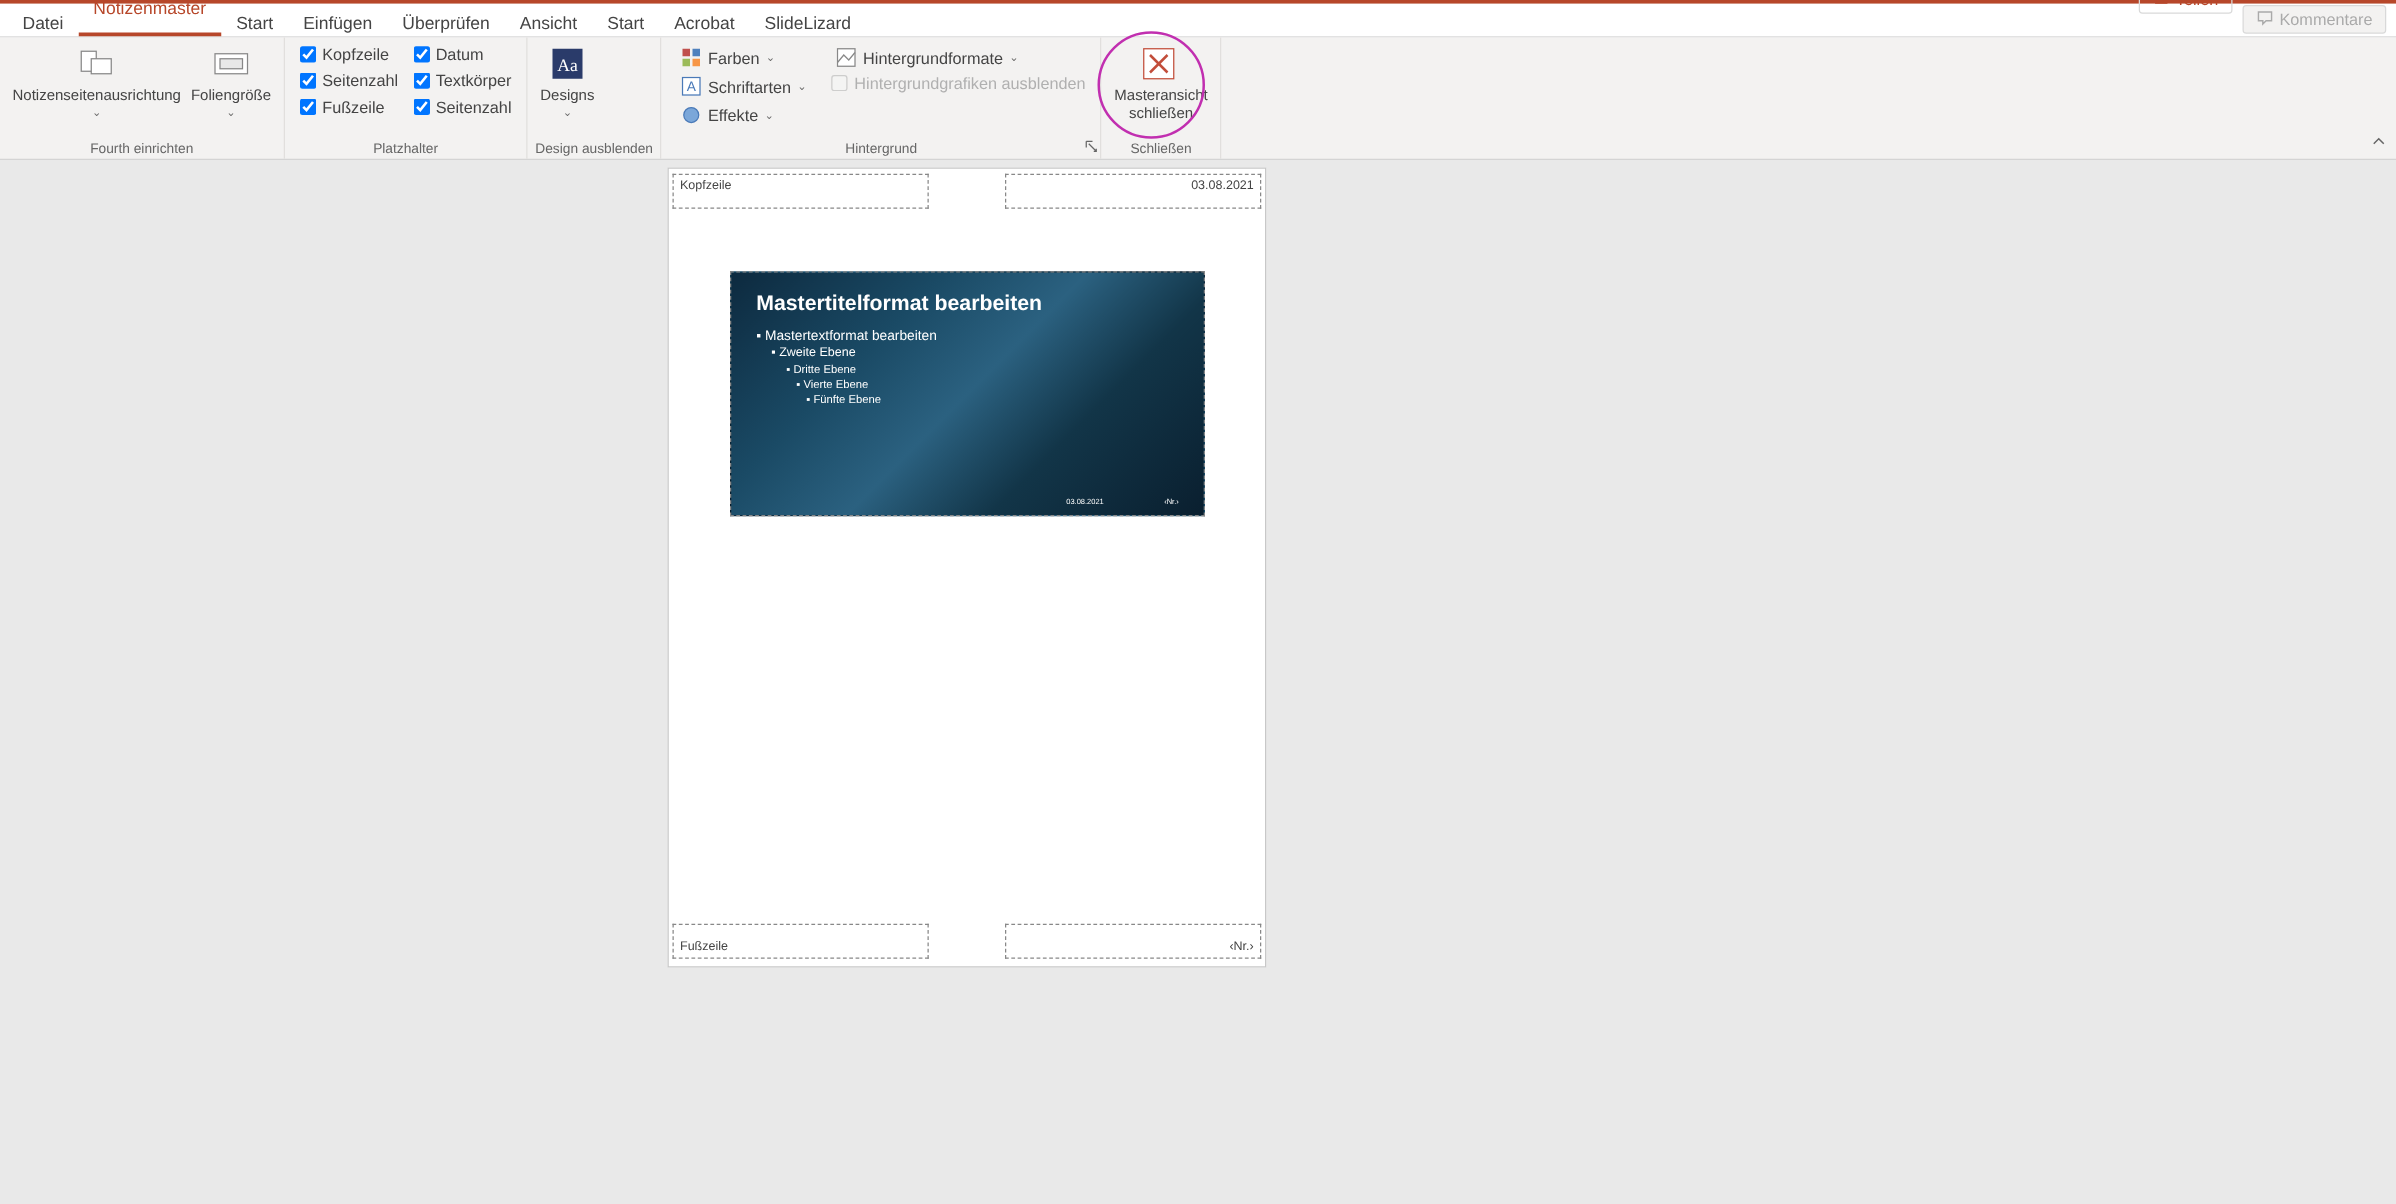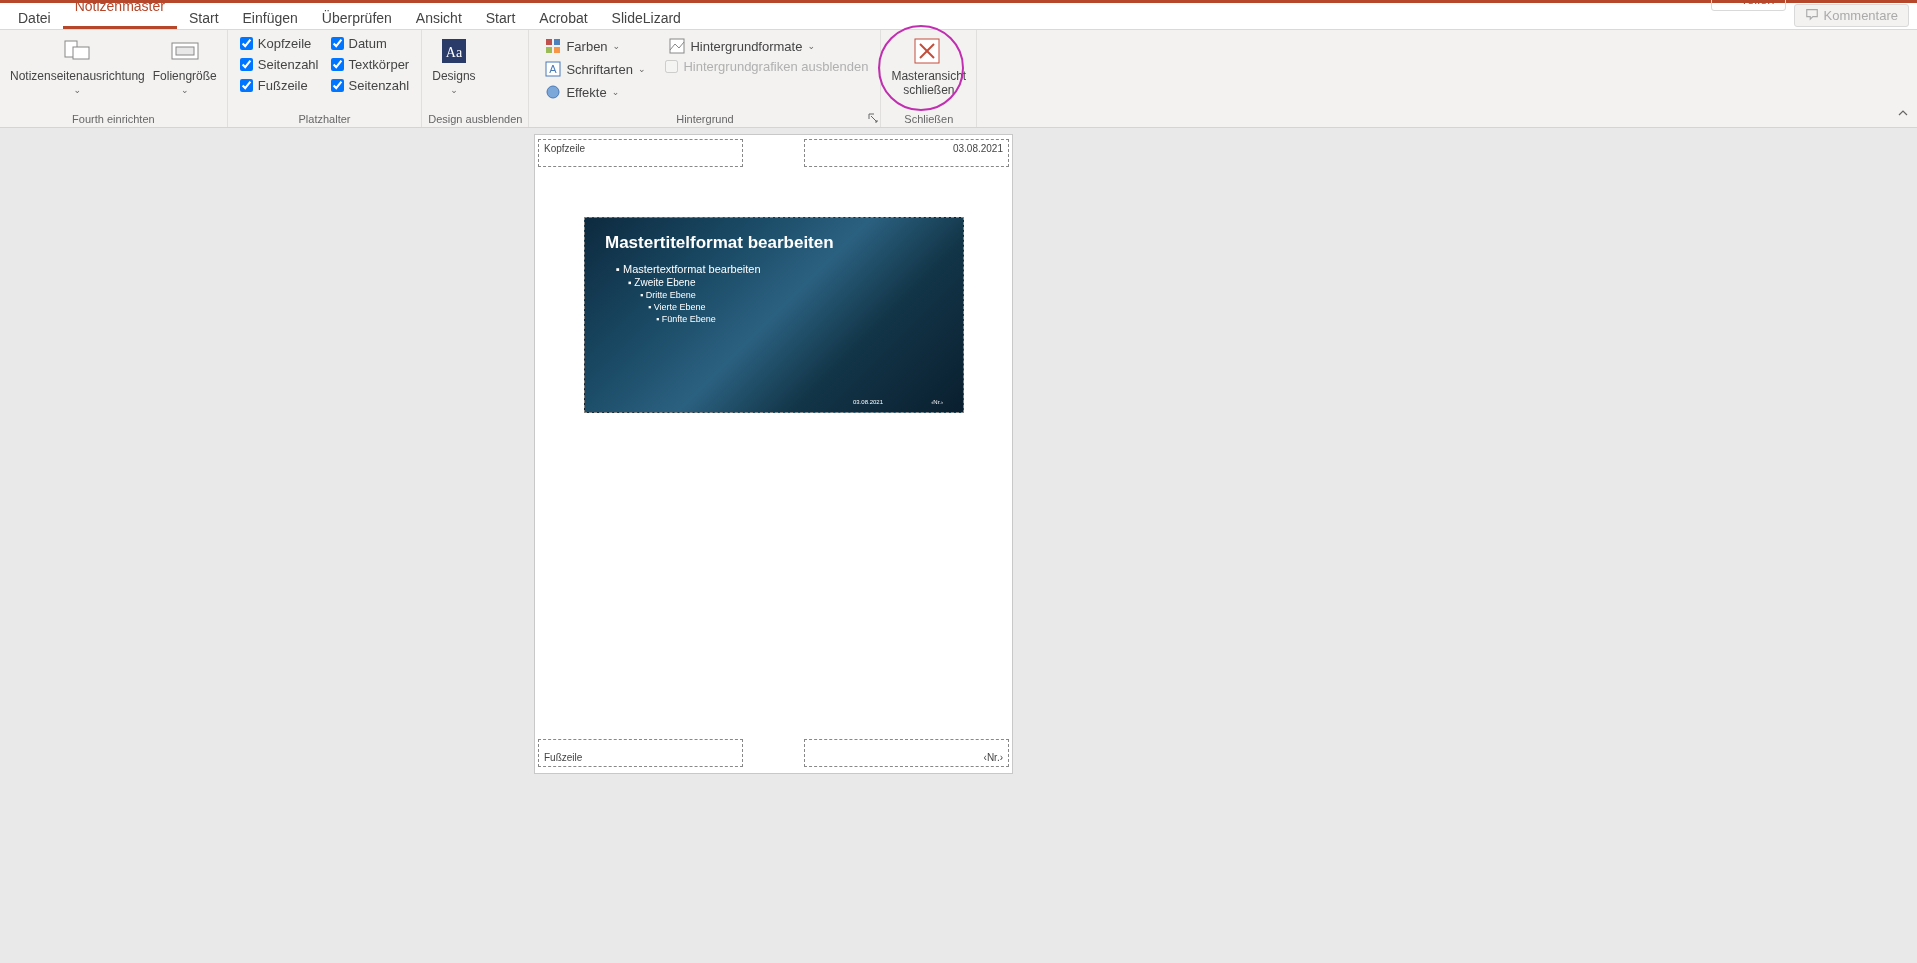--- a/index.html
+++ b/index.html
@@ -218,21 +218,21 @@
   background: linear-gradient(135deg, #0d2a3f 0%, #1a4a65 30%, #2b6180 50%, #123548 70%, #0a1f2f 100%);
   padding: 15px 20px;
   color: #fff;
   overflow: hidden;
 }
 .slide-thumb .title {
   font-size: 17px;
   font-weight: 600;
   margin-bottom: 10px;
 }
-.slide-thumb ul { list-style: none; margin-left: 11px; }
+.slide-thumb ul { list-style: none; }
 .slide-thumb li { font-size: 11px; margin-bottom: 2px; }
 .slide-thumb li:before { content: "▪ "; }
 .slide-thumb .lv2 { padding-left: 12px; font-size: 10px; }
 .slide-thumb .lv3 { padding-left: 24px; font-size: 9px; }
 .slide-thumb .lv4 { padding-left: 32px; font-size: 9px; }
 .slide-thumb .lv5 { padding-left: 40px; font-size: 9px; }
 .slide-date {
   position: absolute;
   bottom: 7px;
   right: 80px;

